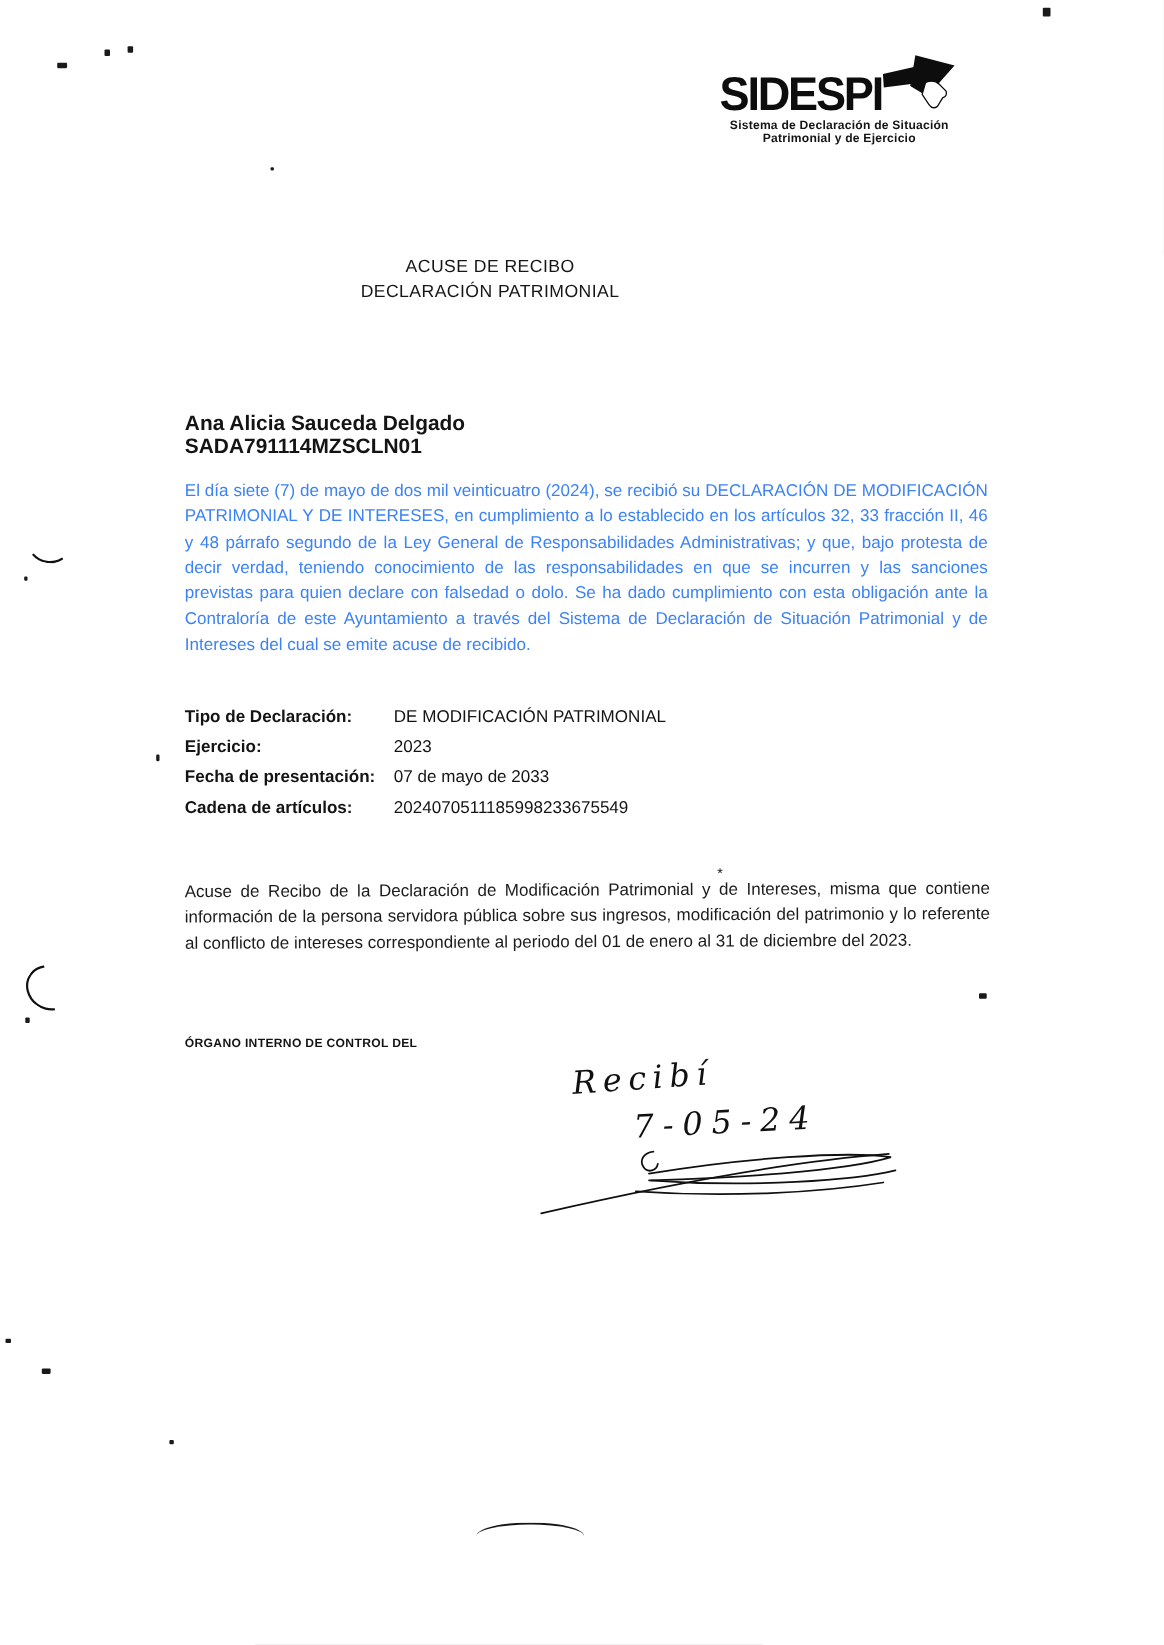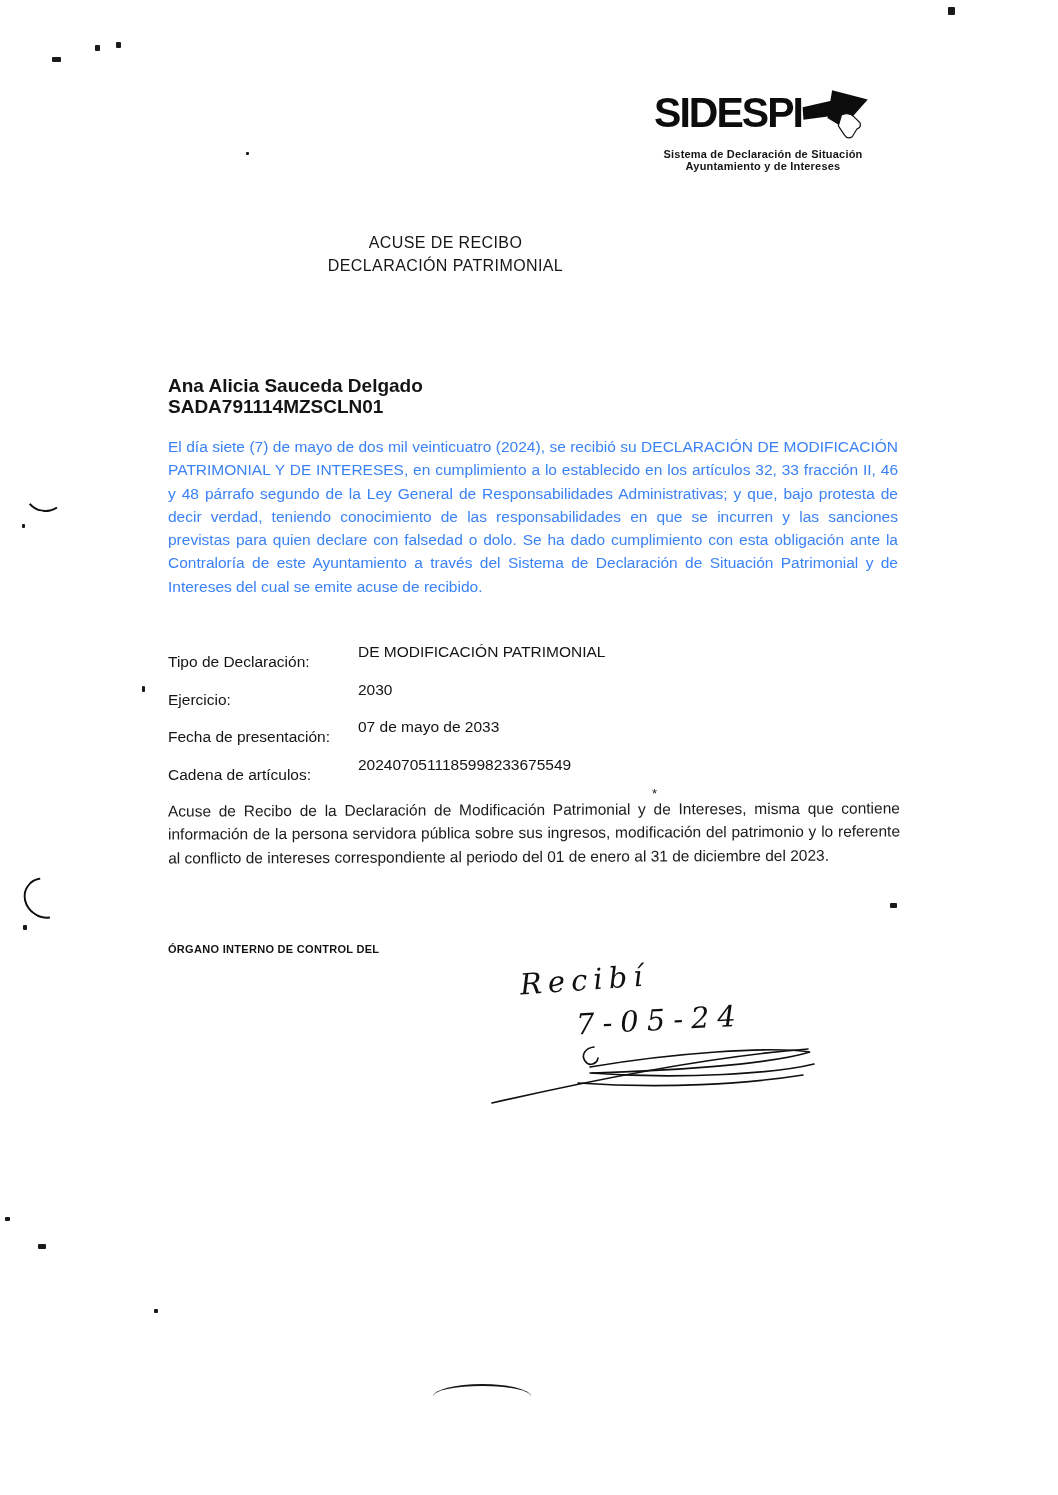--- a/index.html
+++ b/index.html
@@ -7,21 +7,21 @@
     position:relative;
     width:1058px;height:1495px;
     background:#ffffff;
     margin:0 auto;
     font-family:"Liberation Sans", sans-serif;
     color:#1c1c1c;
     overflow:hidden;
   }
   
   .logo{position:absolute;left:648px;top:52px;width:230px;text-align:center;}
-  .logo-row{display:flex;align-items:flex-start;justify-content:center;gap:2px;margin-top:40px;}
+  .logo-row{display:flex;align-items:flex-end;justify-content:center;gap:2px;}
   .logo-brand{
     font-weight:bold;font-size:41px;letter-spacing:-2px;
     color:#0d0d0d;line-height:1;transform:scaleY(1.05);
   }
   .logo-arrow{width:72px;height:62px;margin-left:-4px;margin-top:-8px;}
   .logo-tagline{
     font-weight:bold;font-size:11px;line-height:12px;color:#151515;
     margin-top:2px;letter-spacing:0.2px;
   }
   
@@ -40,21 +40,21 @@
     position:absolute;left:168px;top:798px;width:732px;
     font-size:15.5px;line-height:23.3px;text-align:justify;color:#1b1b1b;
     transform:rotate(-0.25deg);
   }
   
   .fields{
     position:absolute;left:168px;top:641px;
     display:grid;grid-template-columns:190px auto;
     row-gap:6.5px;font-size:15.5px;line-height:21px;color:#141414;
   }
-  .field-label{font-weight:normal;margin-top:10px;}
+  .field-label{font-weight:bold;}
   .field-value{}
   
   .office{
     position:absolute;left:168px;top:943px;
     font-weight:bold;font-size:11px;letter-spacing:0.3px;color:#131313;
   }
   
   .hw{
     font-family:"DejaVu Serif", serif;font-style:italic;color:#101010;
     position:absolute;white-space:nowrap;
@@ -84,41 +84,41 @@
     <div class="logo-row">
       <span class="logo-brand">SIDESPI</span>
       <svg class="logo-arrow" viewBox="0 0 90 80" xmlns="http://www.w3.org/2000/svg">
         <polygon points="2,30 46,20 49,40 3,46" fill="#0d0d0d"></polygon>
         <polygon points="40,8 86,20 54,56 34,44" fill="#0d0d0d"></polygon>
         <path d="M52,40 q10,-4 16,2 l8,8 q2,6 -4,8 l-6,10 q-6,4 -10,-2 l-8,-12 z" fill="#ffffff" stroke="#0d0d0d" stroke-width="1.5"></path>
       </svg>
     </div>
     <div class="logo-tagline">
       <div>Sistema de Declaración de Situación</div>
-      <div>Ayuntamiento y de Intereses</div>
+      <div>Patrimonial y de Ejercicio</div>
     </div>
   </div>
 
   <div class="doc-title">
     <div>ACUSE DE RECIBO</div>
     <div>DECLARACIÓN PATRIMONIAL</div>
   </div>
 
   <div class="declarant">
     <div>Ana Alicia Sauceda Delgado</div>
     <div>SADA791114MZSCLN01</div>
   </div>
 
   <div class="para1">El día siete (7) de mayo de dos mil veinticuatro (2024), se recibió su DECLARACIÓN DE MODIFICACIÓN PATRIMONIAL Y DE INTERESES, en cumplimiento a lo establecido en los artículos 32, 33 fracción II, 46 y 48 párrafo segundo de la Ley General de Responsabilidades Administrativas; y que, bajo protesta de decir verdad, teniendo conocimiento de las responsabilidades en que se incurren y las sanciones previstas para quien declare con falsedad o dolo. Se ha dado cumplimiento con esta obligación ante la Contraloría de este Ayuntamiento a través del Sistema de Declaración de Situación Patrimonial y de Intereses del cual se emite acuse de recibido.</div>
 
   <div class="fields">
     <div class="field-label">Tipo de Declaración:</div>
     <div class="field-value">DE MODIFICACIÓN PATRIMONIAL</div>
     <div class="field-label">Ejercicio:</div>
-    <div class="field-value">2030</div>
+    <div class="field-value">2023</div>
     <div class="field-label">Fecha de presentación:</div>
     <div class="field-value">07 de mayo de 2033</div>
     <div class="field-label">Cadena de artículos:</div>
     <div class="field-value">2024070511185998233675549</div>
   </div>
 
   <div class="asterisk-mark">*</div>
 
   <div class="para2">Acuse de Recibo de la Declaración de Modificación Patrimonial y de Intereses, misma que contiene información de la persona servidora pública sobre sus ingresos, modificación del patrimonio y lo referente al conflicto de intereses correspondiente al periodo del 01 de enero al 31 de diciembre del 2023.</div>
 

